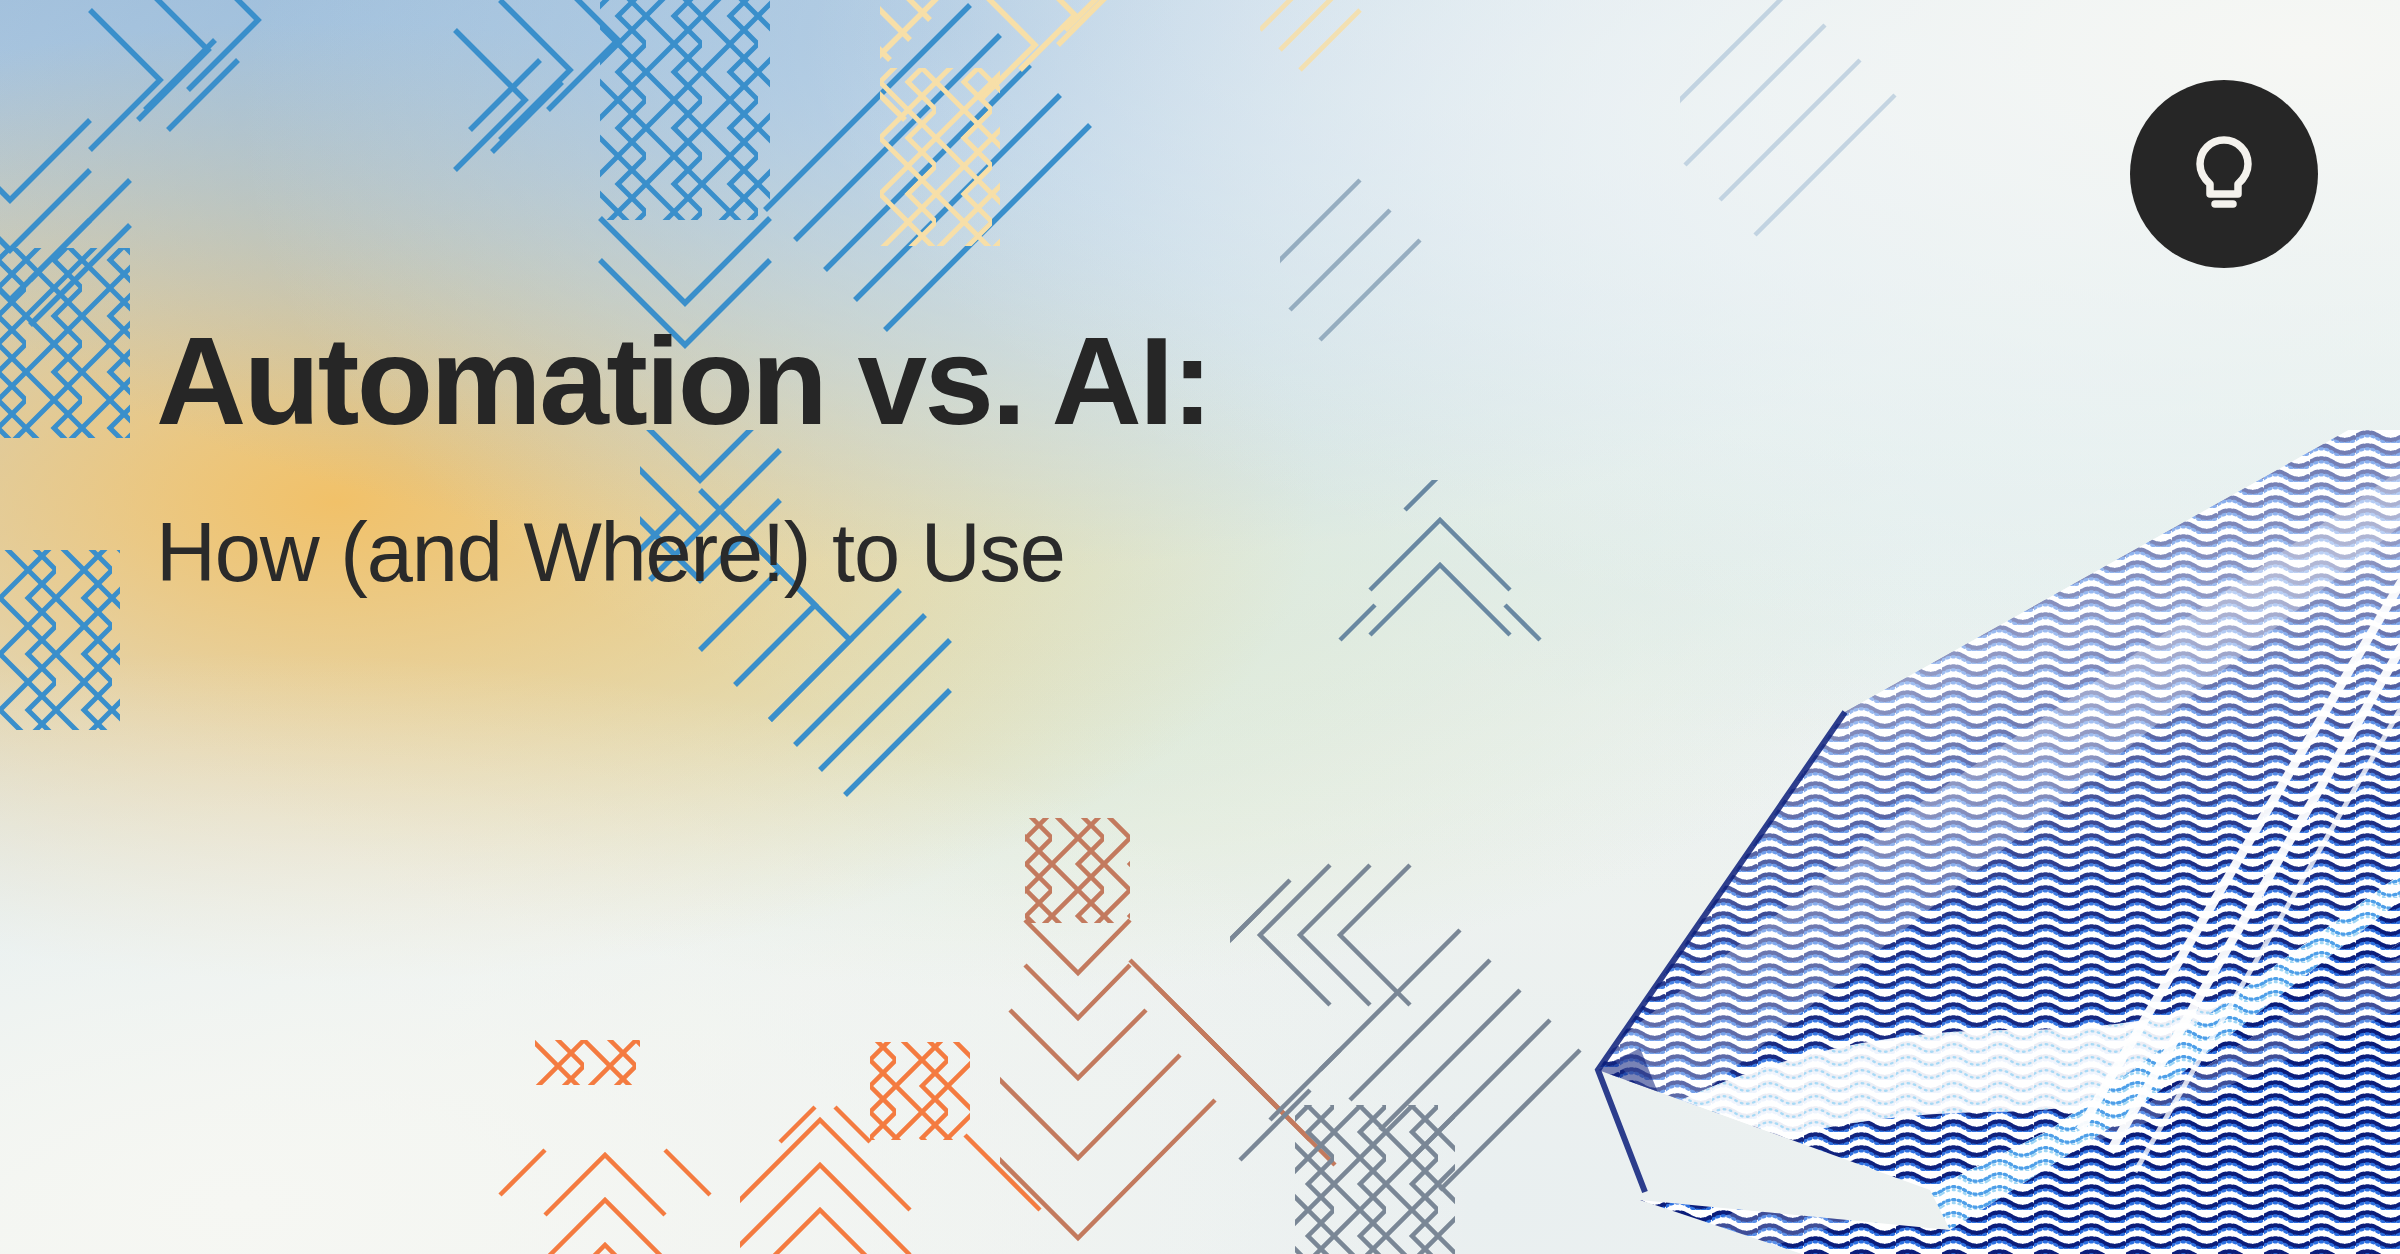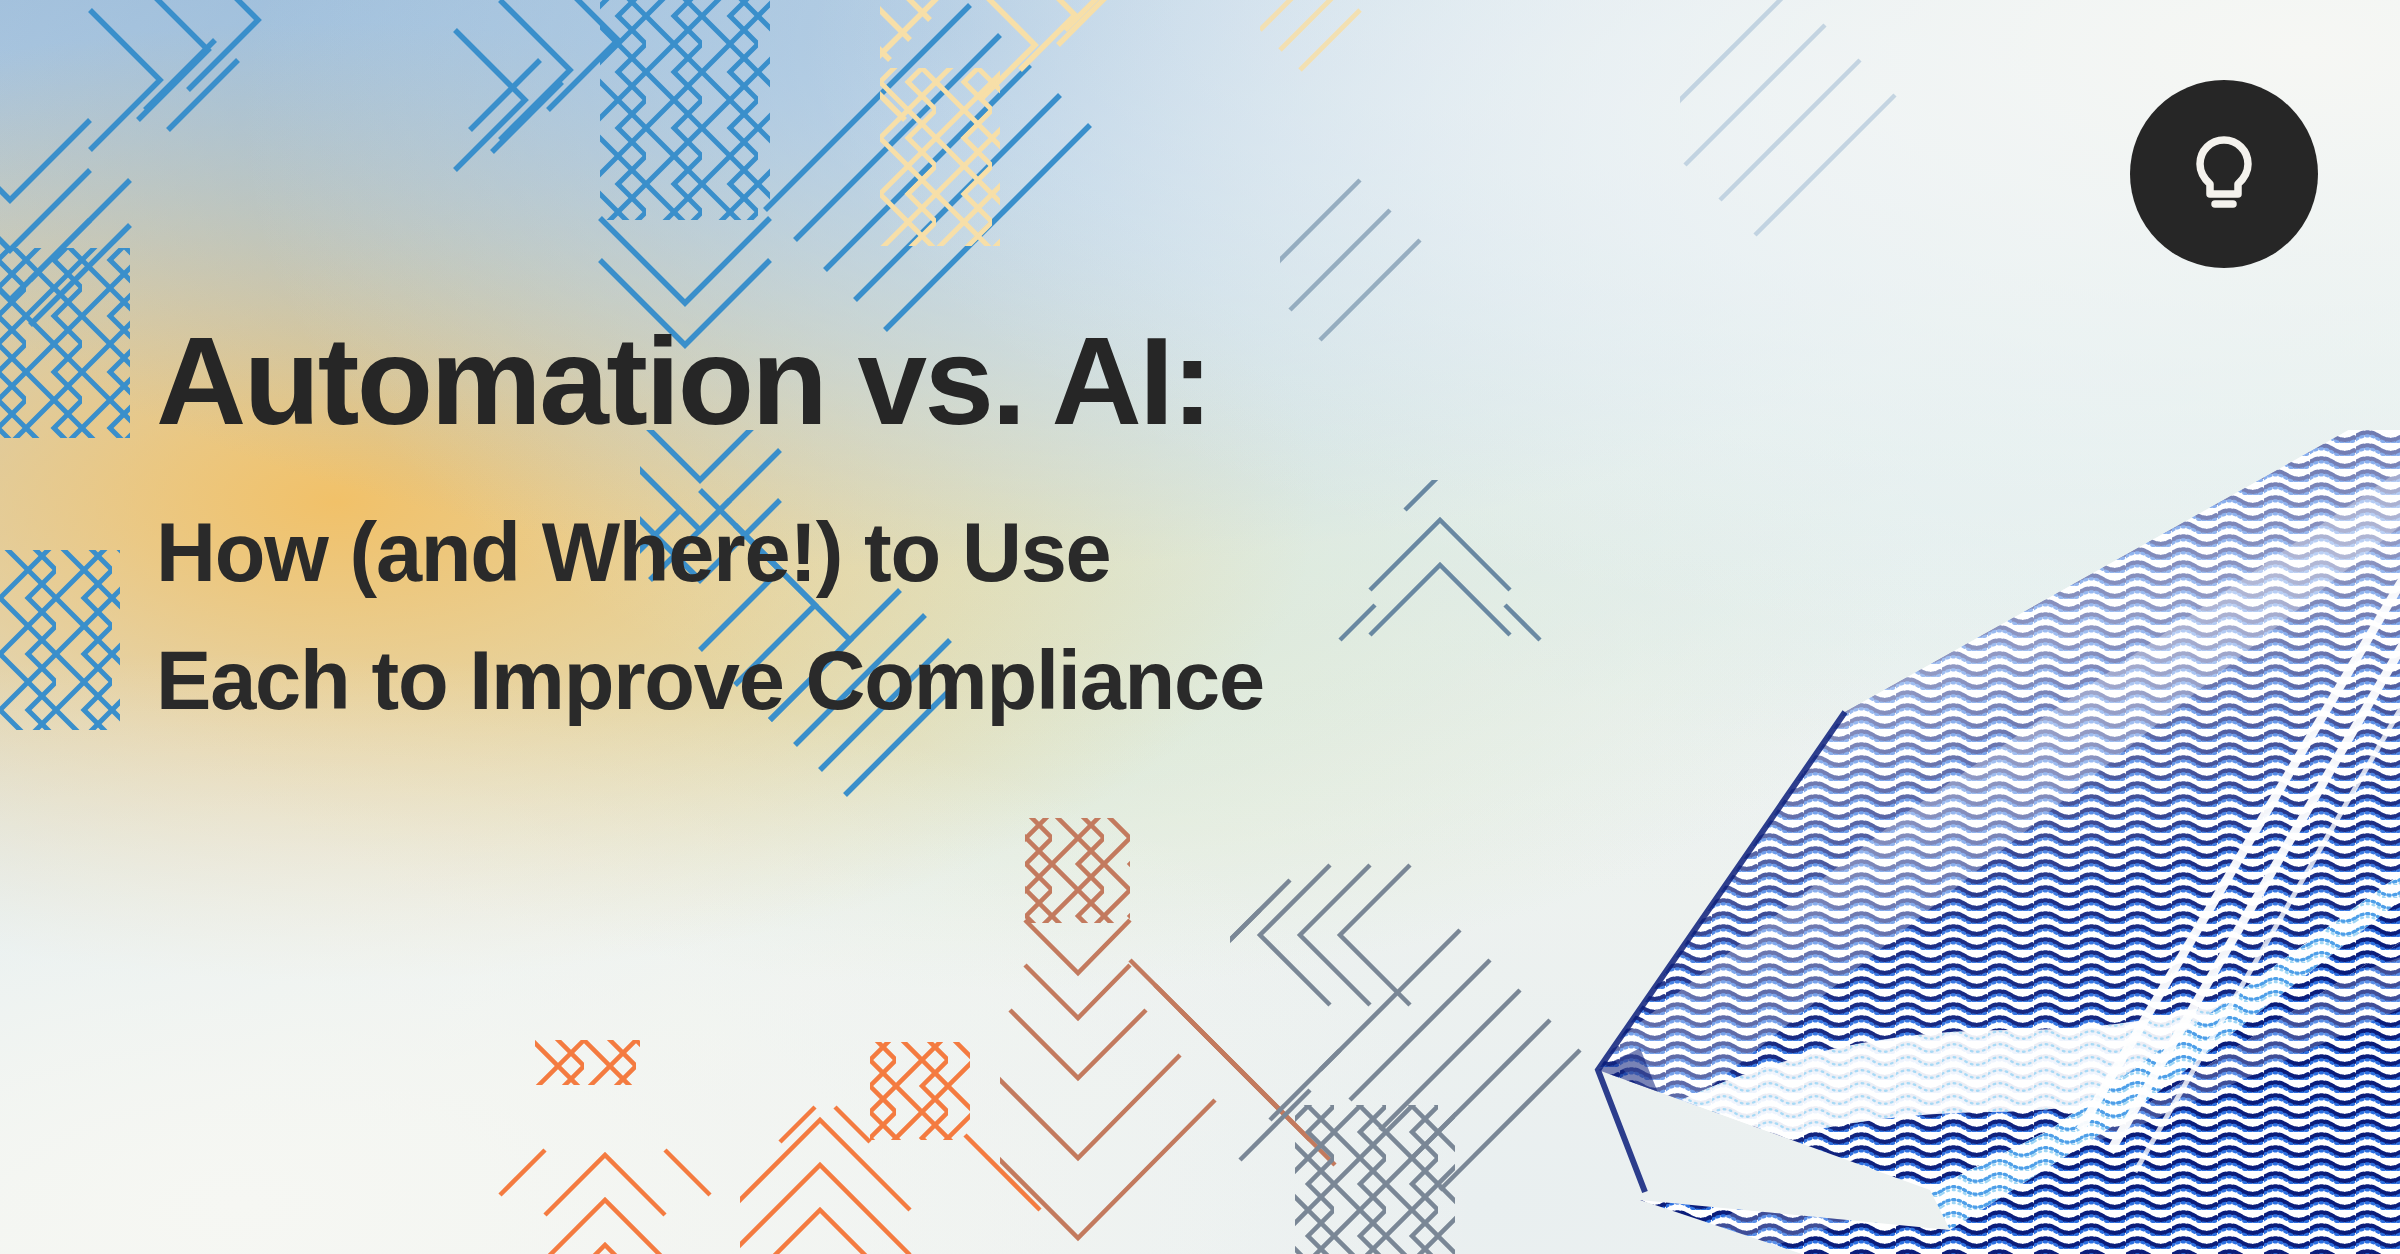--- a/index.html
+++ b/index.html
@@ -36,21 +36,21 @@
     display:flex;align-items:center;justify-content:center;
   }
 
   
   #headline{position:absolute;left:156px;top:318px;width:1320px;}
   #title{
     font-size:125px;line-height:1.0;font-weight:700;color:#262626;
     letter-spacing:-2.5px;margin:0 0 46px 0;white-space:nowrap;
   }
   .sub-line{
-    font-size:83px;line-height:128px;font-weight:700;color:#2A2A2A;
+    font-size:83px;line-height:128px;font-weight:400;color:#2A2A2A;
     letter-spacing:-1.2px;white-space:nowrap;margin:0;
   }
 
   
   #laptop{position:absolute;left:1390px;top:430px;width:1030px;height:830px;}
 </style>
 </head>
 <body>
 
 <div id="stage">
@@ -416,16 +416,15 @@
           <path d="M48 16 C34.7 16 24 26.7 24 40 C24 49 29 55.5 34 60 L34 70 L62 70 L62 60 C67 55.5 72 49 72 40 C72 26.7 61.3 16 48 16 Z"></path>
           <line x1="39" y1="80" x2="57" y2="80"></line>
         </g>
       </svg>
     </span>
   </div>
 
   <div id="headline">
     <h1 id="title">Automation vs. AI:</h1>
     <p class="sub-line">How (and Where!) to Use</p>
-    <p class="sub-line">Each to Improve Compliance</p>
   </div>
 
 </div>
 
 </body></html>

